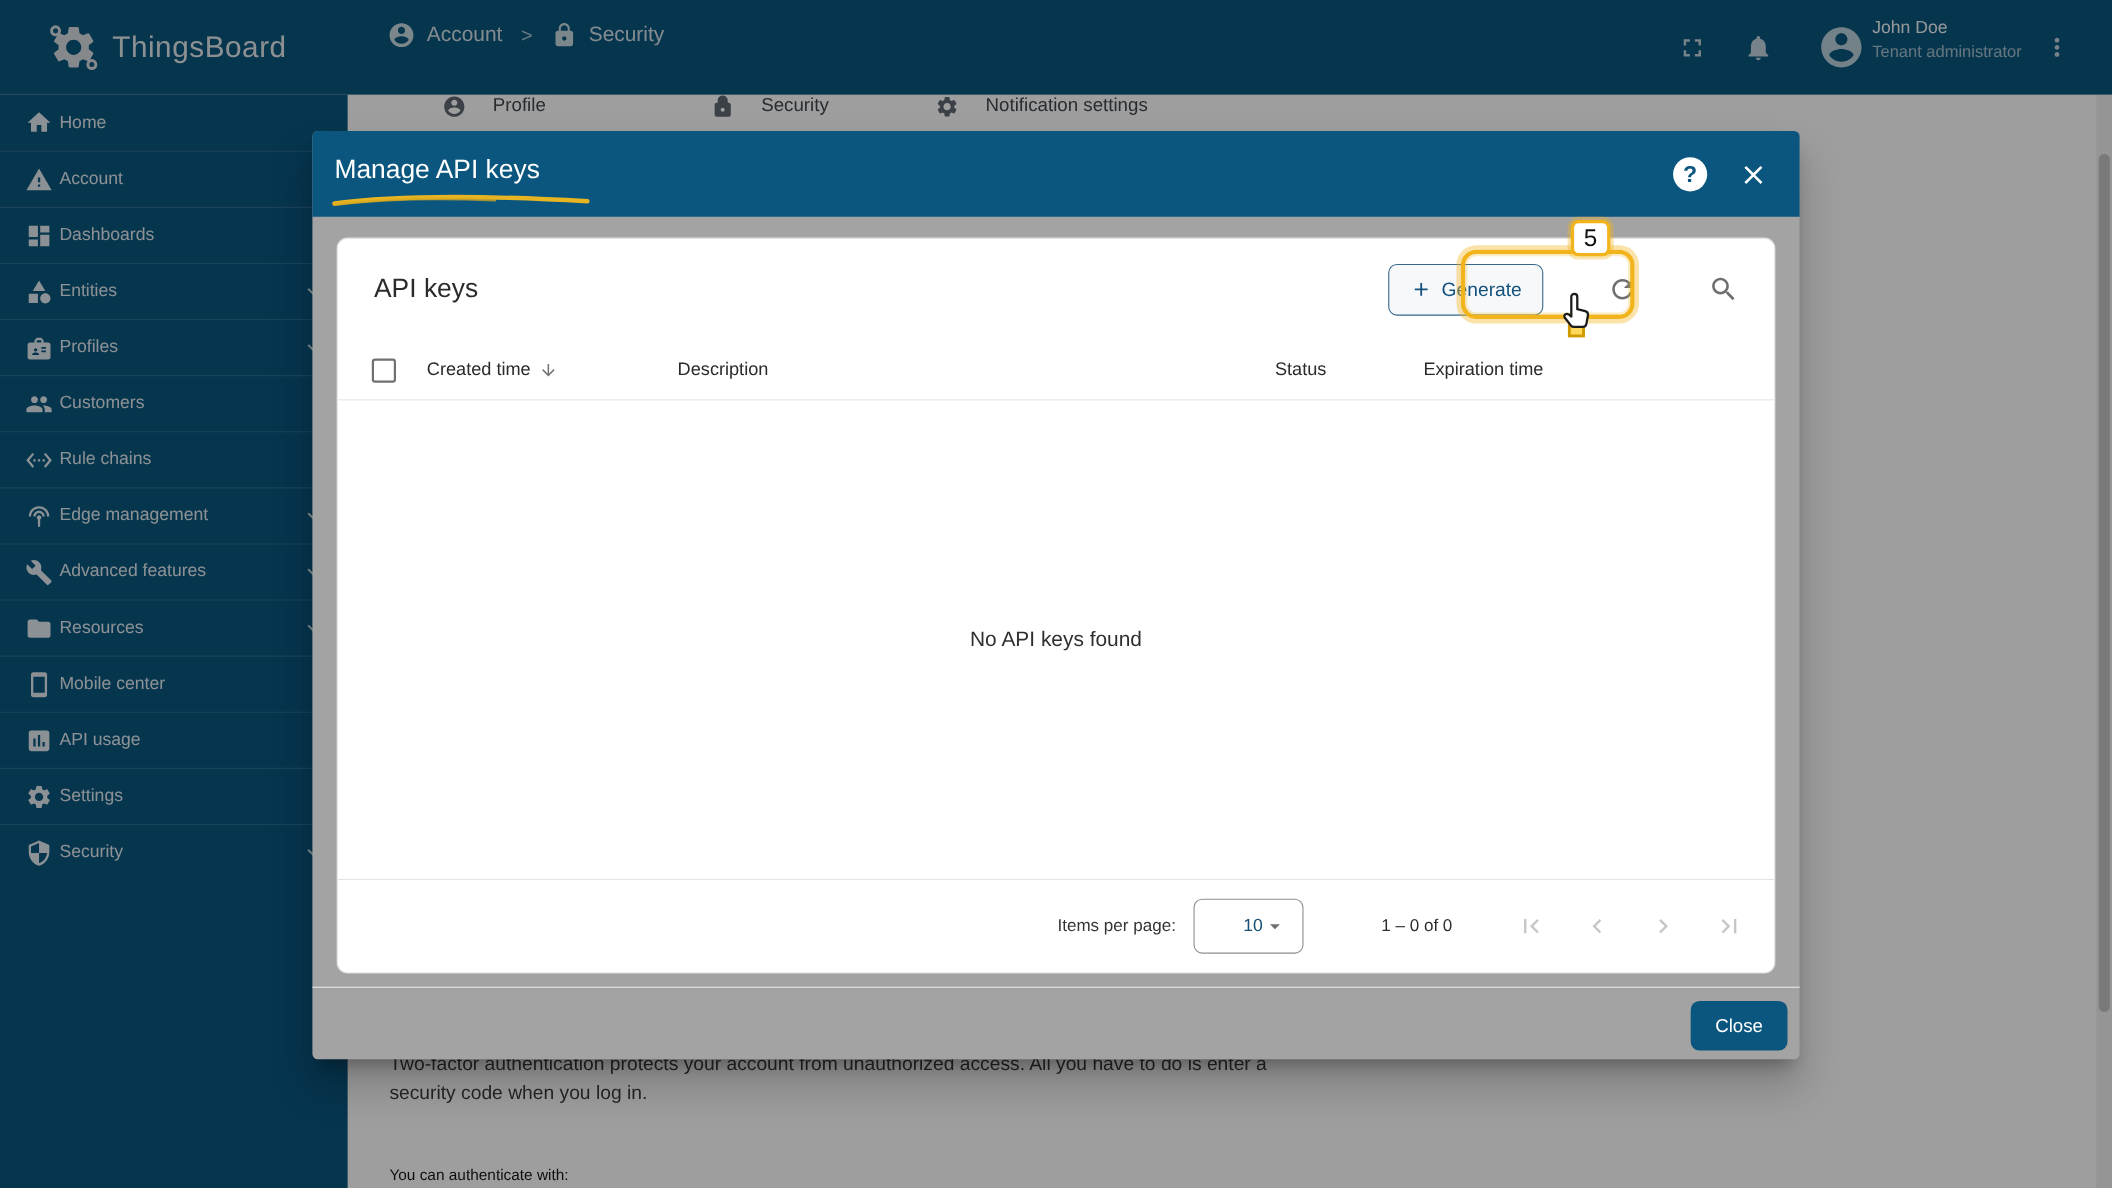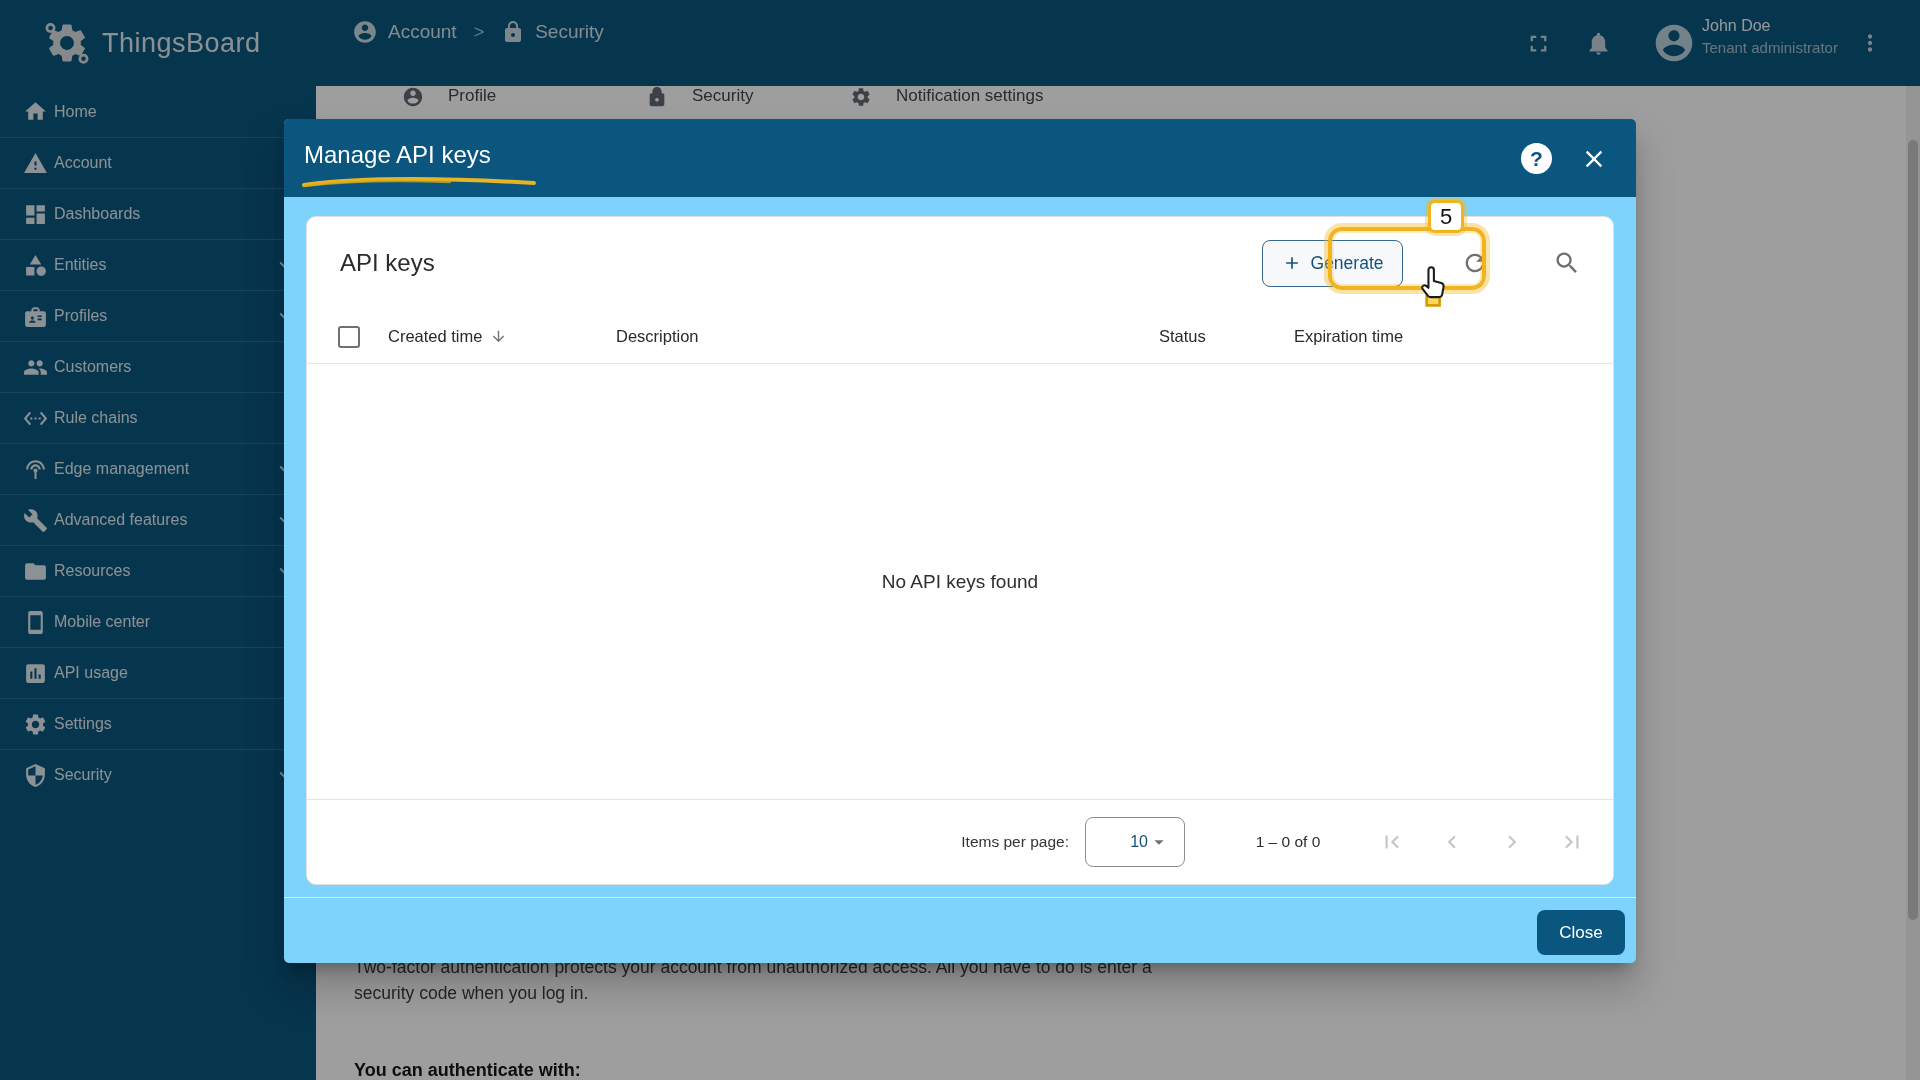--- a/index.html
+++ b/index.html
@@ -37,30 +37,30 @@
 
   
   .main { position:absolute; left:316px; top:86px; right:0; bottom:0; background:#f2f3f5; }
   .page-surface { position:absolute; left:0; top:0; right:14px; bottom:0; background:#ffffff; }
   .bg-tab { position:absolute; top:0; height:62px; display:flex; align-items:flex-start; gap:24px;
     color:#3f4850; font-size:17px; font-weight:500; }
   .bg-tab svg { opacity:.85; }
   .tab-profile { left:86px; } .tab-security { left:330px; } .tab-notif { left:534px; }
   .twofa-text { position:absolute; left:38px; top:868px; width:800px; font-size:17.5px;
     line-height:26px; color:#3d3d3d; }
-  .twofa-heading { position:absolute; left:38px; top:974px; font-size:18px; font-weight:700; color:#161616; }
+  .twofa-heading { position:absolute; left:38px; top:974px; font-size:14px; font-weight:400; color:#161616; }
   .scrollbar-track { position:absolute; right:0; top:0; width:14px; bottom:0; background:#f0f0f0; }
   .scrollbar-thumb { position:absolute; right:2px; top:54px; width:10px; height:780px;
     border-radius:5px; background:#c4c4c4; }
 
   
   .overlay { position:absolute; inset:0; background:rgba(0,0,0,.38); z-index:10; }
 
   
-  .modal { position:absolute; left:284px; top:119px; width:1352px; height:844px; background:#7dd3fc;
+  .modal { position:absolute; left:284px; top:119px; width:1352px; height:844px; background:#a3a3a3;
     border-radius:5px; z-index:20; box-shadow:0 11px 15px -7px rgba(0,0,0,.3), 0 24px 38px 3px rgba(0,0,0,.18); }
   .modal-header { position:relative; height:78px; background:#0a567e; border-radius:5px 5px 0 0; }
   .modal-title { position:absolute; left:20px; top:22px; color:#fff; font-size:24px; font-weight:500; }
   .title-swoosh { position:absolute; left:16px; top:56px; }
   .help-btn { position:absolute; right:84px; top:24px; width:31px; height:31px; border-radius:50%;
     background:#fff; display:flex; align-items:center; justify-content:center;
     color:#0a567e; font-size:21px; font-weight:700; }
   .close-x { position:absolute; right:28px; top:26px; width:28px; height:28px; display:flex;
     align-items:center; justify-content:center; }
 

